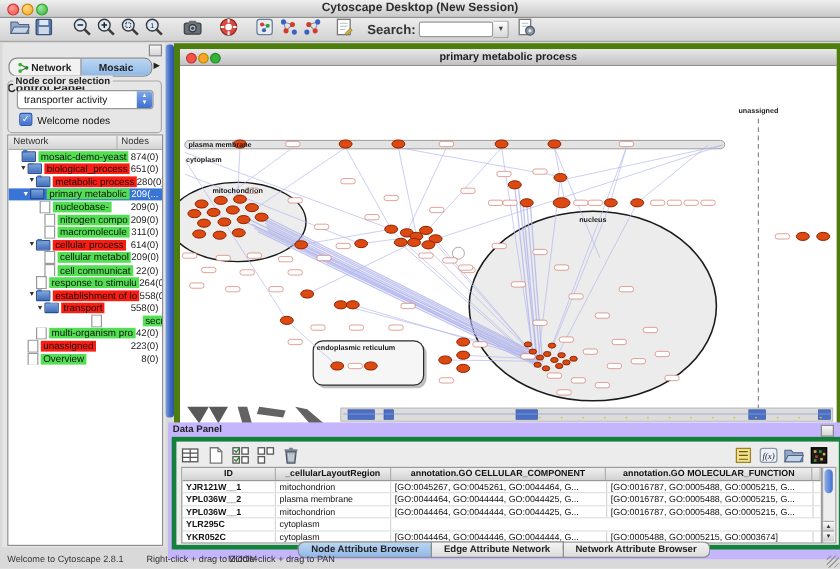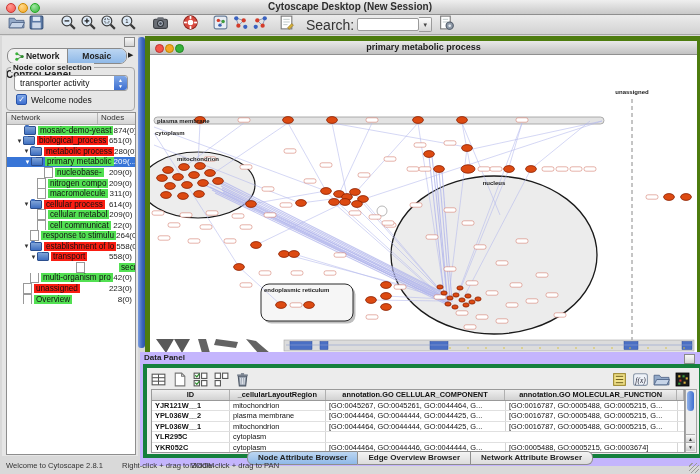--- a/index.html
+++ b/index.html
@@ -12,21 +12,21 @@
   .tl{width:8px;height:8px;border-radius:50%;top:3px;}
   #btn-close{left:6px;background:radial-gradient(circle at 35% 30%,#ff9a92,#f55449);border:.5px solid #c33;}
   #btn-min{left:18px;background:radial-gradient(circle at 35% 30%,#ffd98a,#f5a623);border:.5px solid #c80;}
   #btn-zoom{left:30px;background:radial-gradient(circle at 35% 30%,#9fe8a0,#35b23a);border:.5px solid #2a2;}
   #win-title{left:0;top:1px;width:700px;text-align:center;font-size:10px;font-weight:bold;color:#2e2e2e;}
   
   #toolbar{left:0;top:15px;width:700px;height:20px;background:linear-gradient(#ececec,#d2d2d2);
            border-bottom:1px solid #a6a6a6;display:flex;align-items:center;padding-left:8px;box-sizing:border-box;}
   .tbicon{width:17px;height:17px;margin-right:3px;display:inline-flex;}
   .tbicon svg{width:17px;height:17px;}
-  #search-label{font-size:14px;color:#333;margin:0 3px 0 8px;}
+  #search-label{font-size:11px;color:#333;margin:0 3px 0 8px;font-weight:bold;}
   #search-input{width:56px;height:11px;border:1px solid #9a9a9a;border-radius:2px;background:#fff;font-size:9px;padding:0 2px;}
   .search-drop{width:12px;height:13px;background:linear-gradient(#fdfdfd,#d7d7d7);border:1px solid #9a9a9a;border-left:none;
                border-radius:0 2px 2px 0;font-size:7px;line-height:13px;text-align:center;color:#444;}
   
   #control-panel{left:2px;top:36px;width:136px;height:420px;background:#e6e6e6;}
   #cp-title{left:4px;top:0;font-size:10px;font-weight:bold;color:#222;margin-top:33px;}
   .float-icon{width:9px;height:8px;border:1px solid #8a8a8a;background:linear-gradient(#f7f7f7,#d5d5d5);}
   #cp-float{right:3px;top:1px;}
   #cp-tabs{left:5px;top:12px;width:118px;height:14px;display:flex;border:1px solid #8a8a8a;border-radius:7px;overflow:hidden;background:#f2f2f2;}
   .seg{flex:1;font-size:8.5px;font-weight:bold;color:#222;display:flex;align-items:center;justify-content:center;gap:2px;}
@@ -265,45 +265,45 @@
       <span id="checkbox-label">Welcome nodes</span>
     </div>
   </div>
 
   <div class="abs" id="tree-wrap">
     <div id="tree-header">
       <span class="h1">Network</span>
       <span class="h2">Nodes</span>
     </div>
     <div id="tree-body">
-        <div class="tree-row" style="padding-left: 10px; text-align: right;">
+        <div class="tree-row" style="padding-left: 4px; text-align: right;">
           <span class="tr-arrow"></span>
           <span class="tr-folder"></span>
           <span class="tr-label hl-green">mosaic-demo-yeast</span>
           <span class="tr-count">874(0)</span>
         </div>
         <div class="tree-row" style="padding-left: 9px;">
           <span class="tr-arrow">▼</span>
           <span class="tr-folder"></span>
           <span class="tr-label hl-red">biological_process</span>
           <span class="tr-count">651(0)</span>
         </div>
         <div class="tree-row" style="padding-left: 16px;">
           <span class="tr-arrow">▼</span>
           <span class="tr-folder"></span>
           <span class="tr-label hl-red">metabolic process</span>
           <span class="tr-count">280(0)</span>
         </div>
-        <div class="tree-row sel" style="padding-left: 17px;">
+        <div class="tree-row sel" style="padding-left: 11px;">
           <span class="tr-arrow">▼</span>
           <span class="tr-folder"></span>
           <span class="tr-label hl-green">primary metabolic</span>
           <span class="tr-count">209(...</span>
         </div>
-        <div class="tree-row" style="padding-left: 30px;">
+        <div class="tree-row" style="padding-left: 19px;">
           <span class="tr-arrow"></span>
           <span class="tr-file"></span>
           <span class="tr-label hl-green">nucleobase-</span>
           <span class="tr-count">209(0)</span>
         </div>
         <div class="tree-row" style="padding-left: 23px;">
           <span class="tr-arrow"></span>
           <span class="tr-file"></span>
           <span class="tr-label hl-green">nitrogen compo</span>
           <span class="tr-count">209(0)</span>
@@ -746,21 +746,21 @@
         </div>
       </div>
     <div class="abs" id="dp-vscroll">
       <div class="abs" id="dp-thumb"></div>
       <div class="abs scr-btn" style="top:44px;">▲</div>
       <div class="abs scr-btn" style="top:52px;">▼</div>
     </div>
   </div>
   <div class="abs" id="dp-tabs">
       <span class="dp-tab sel">Node Attribute Browser</span>
-      <span class="dp-tab">Edge Overview Browser</span>
+      <span class="dp-tab">Edge Attribute Network</span>
       <span class="dp-tab">Network Attribute Browser</span>
     </div>
 </div>
 
 <div class="abs" id="status-bar">
   <span class="abs" id="st-welcome">Welcome to Cytoscape 2.8.1</span>
   <span class="abs" id="st-zoom">Right-click + drag to ZOOM</span>
   <span class="abs" id="st-pan">Middle-click + drag to PAN</span>
   <span class="abs" id="grip"></span>
 </div>

